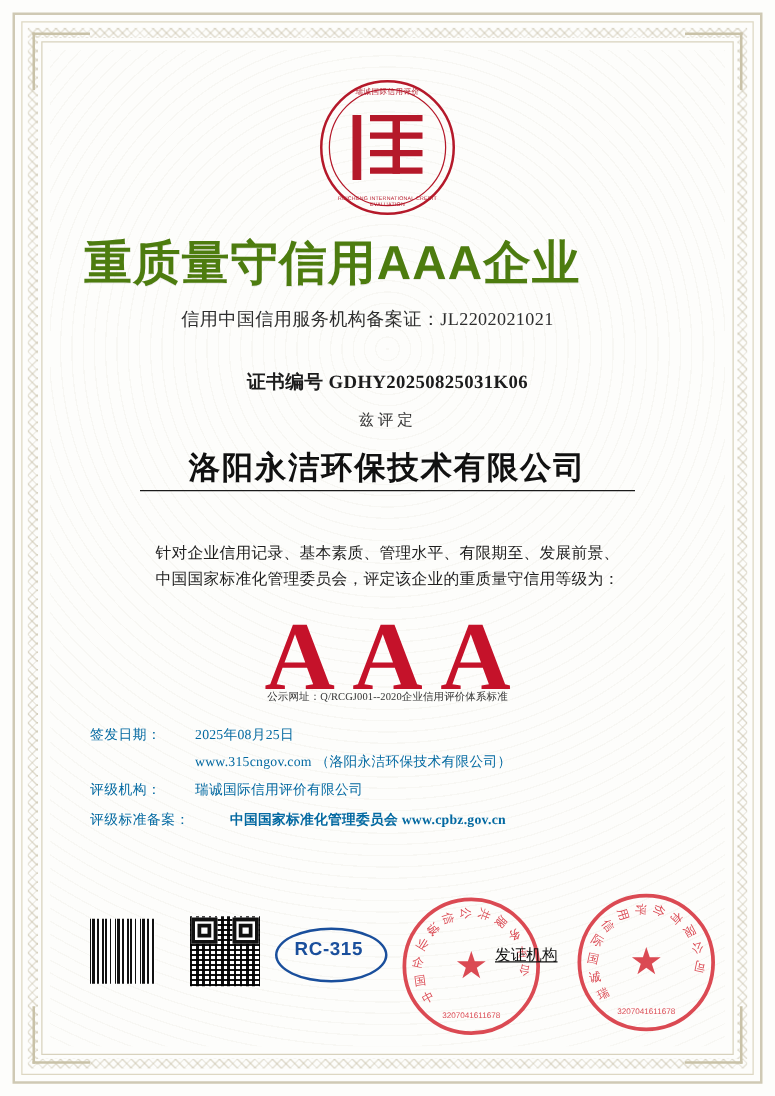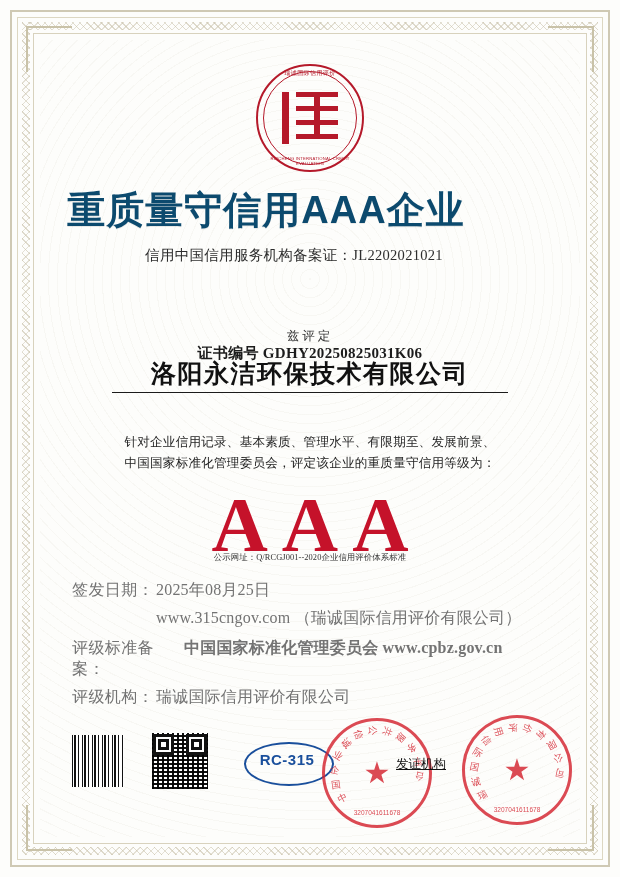--- a/index.html
+++ b/index.html
@@ -119,21 +119,21 @@
     font-family: "Liberation Sans", sans-serif;
   }
   .emblem-top-text { top: 5px; font-size: 6px; letter-spacing: .4px; }
   .emblem-bottom-text { bottom: 6px; font-size: 4.2px; letter-spacing: .2px; }
 
   
   .title-main {
     position: absolute;
     top: 185px; left: 0; width: 532px;
     text-align: center;
-    color: #0c4a6e;
+    color: #4d7c0f;
     font-family: "Liberation Sans", sans-serif;
     font-weight: bold;
     font-size: 38px;
     letter-spacing: 1px;
     text-shadow: 0 1px 0 rgba(0,0,0,.08);
   }
   .title-sub {
     position: absolute;
     top: 246px; left: 0; width: 588px;
     text-align: center;
@@ -142,21 +142,20 @@
     letter-spacing: .3px;
   }
   .cert-no {
     position: absolute;
     top: 296px; left: 0; width: 620px;
     text-align: center;
     color: #1c1c1c;
     font-size: 15px;
     font-weight: bold;
     letter-spacing: .3px;
-    margin-top: 48px;
   }
   .hereby {
     position: absolute;
     top: 328px; left: 0; width: 620px;
     text-align: center;
     color: #333;
     font-size: 12.5px;
     letter-spacing: 3px;
   }
 
@@ -215,22 +214,22 @@
     text-align: center;
     color: #333;
     font-size: 8.4px;
     letter-spacing: .1px;
   }
 
   
   .info {
     position: absolute;
     top: 580px; left: 72px; width: 470px;
-    color: #737373;
-    font-size: 16px;
+    color: #0369a1;
+    font-size: 11px;
   }
   .info-row {
     display: flex;
     align-items: baseline;
     margin-bottom: 7px;
   }
   .info-row .label {
     width: 84px;
     flex: none;
     letter-spacing: .4px;
@@ -262,21 +261,21 @@
     width: 15px; height: 15px;
     border: 3px solid #111;
     background: #fff;
     box-shadow: inset 0 0 0 2px #fff, inset 0 0 0 5px #111;
   }
   .qr::before { left: 1px; top: 1px; }
   .qr::after { right: 1px; top: 1px; }
 
   .rc315 {
     position: absolute;
-    left: 244px; top: 742px;
+    left: 220px; top: 742px;
     width: 86px; height: 40px;
   }
   .rc315 .oval {
     position: absolute;
     left: 0; top: 0;
     width: 86px; height: 40px;
     border: 2px solid #1a4f9c;
     border-radius: 50%;
   }
   .rc315 .txt {
@@ -386,29 +385,29 @@
   <div class="grade">AAA</div>
   <div class="grade-basis">公示网址：Q/RCGJ001--2020企业信用评价体系标准</div>
 
   <div class="info">
     <div class="info-row">
       <div class="label">签发日期：</div>
       <div class="value">2025年08月25日</div>
     </div>
     <div class="info-row indent">
       <div class="label"></div>
-      <div class="value">www.315cngov.com （瑞诚国际信用评价有限公司）</div>
+      <div class="value">www.315cngov.com （洛阳永洁环保技术有限公司）</div>
+    </div>
+    <div class="info-row">
+      <div class="label">评级机构：</div>
+      <div class="value">瑞诚国际信用评价有限公司</div>
     </div>
     <div class="info-row" style="margin-top:9px;">
       <div class="label" style="width:112px;">评级标准备案：</div>
       <div class="value bold-link">中国国家标准化管理委员会 www.cpbz.gov.cn</div>
-    </div>
-    <div class="info-row">
-      <div class="label">评级机构：</div>
-      <div class="value">瑞诚国际信用评价有限公司</div>
     </div>
   </div>
 
   <div class="barcode"></div>
   <div class="qr"></div>
   <div class="rc315">
     <div class="oval"></div>
     <div class="txt">RC-315</div>
   </div>
 

